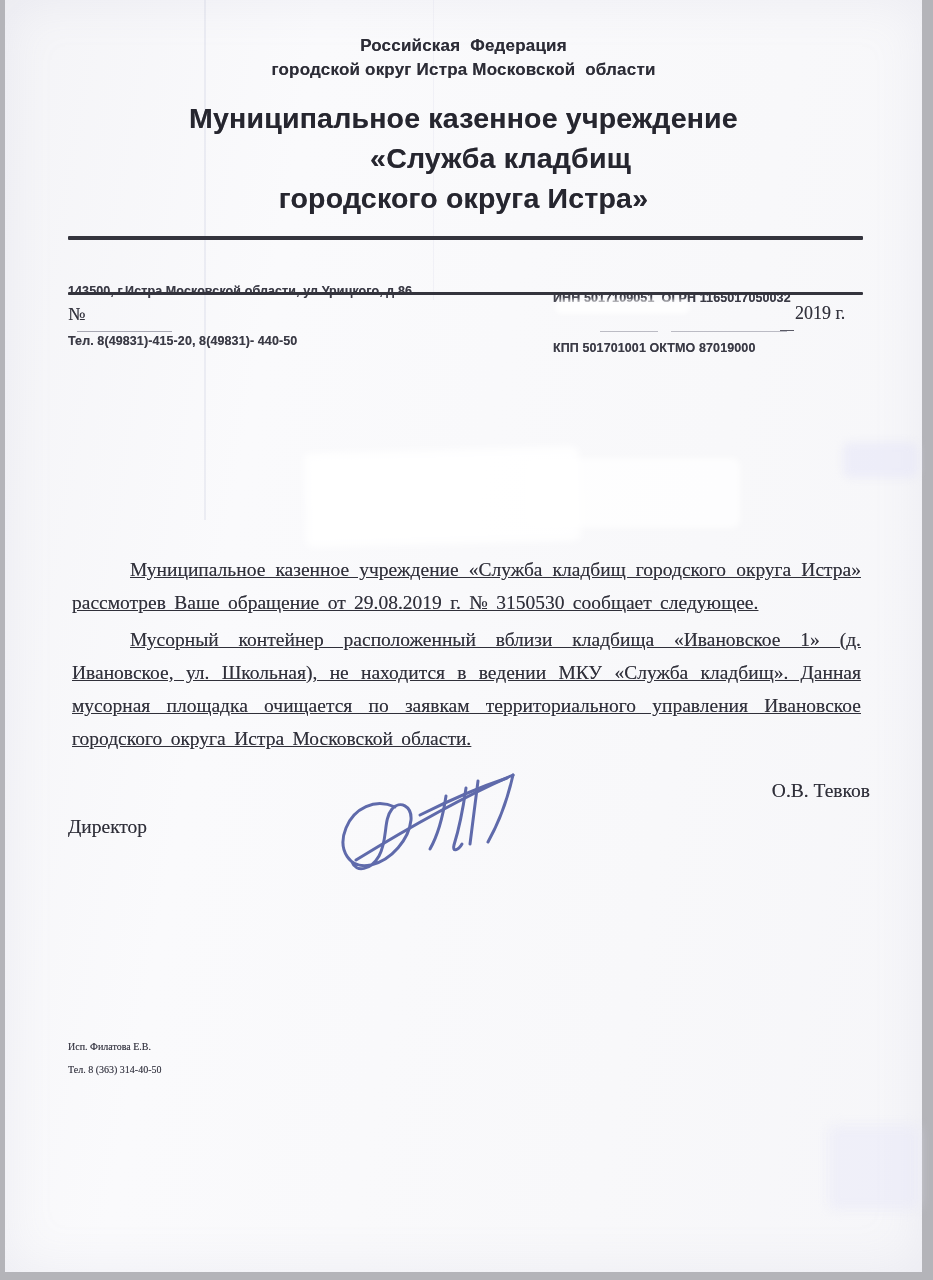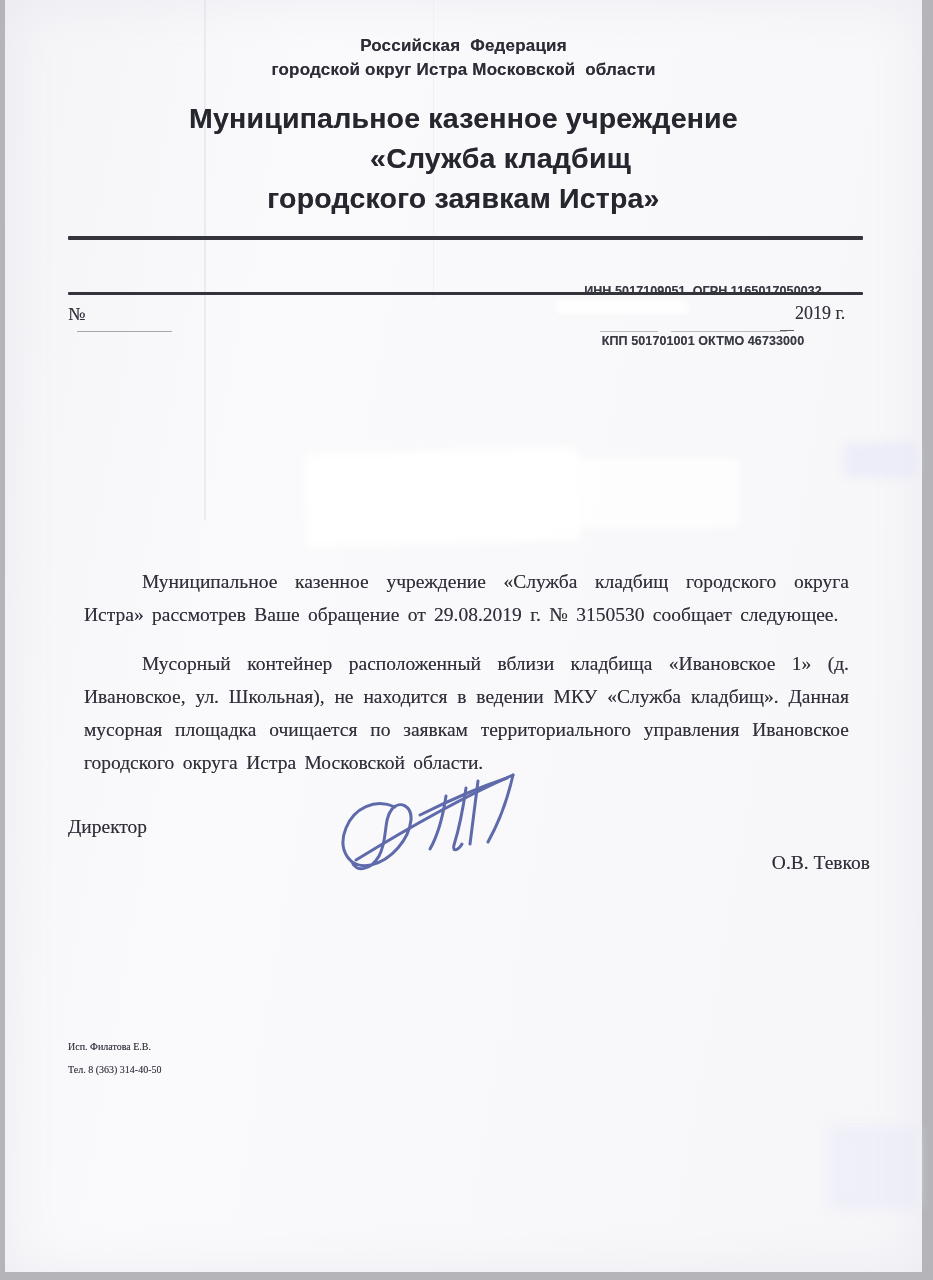--- a/index.html
+++ b/index.html
@@ -29,47 +29,51 @@
     font-family:"Liberation Sans", sans-serif;font-weight:700;
     font-size:12.5px;line-height:16.5px;color:#3a3a45;letter-spacing:.1px;white-space:pre-wrap;
   }
   .refline{font-size:18px;color:#33333d;}
   .uline{border-bottom:1.5px solid #a7a7b2;height:0;}
   .uline-dark{border-bottom:1.7px solid #5a5a66;height:0;}
   .bodytext{
     font-size:19.5px;line-height:33px;color:#30303a;
     text-align:justify;word-spacing:3.5px;
   }
-  .bodytext p{margin:16px;text-indent:58px;}
+  .bodytext p{margin:4px;text-indent:58px;text-decoration:underline;}
   .sig-label{font-size:19.5px;color:#2f2f39;}
   .footer-note{font-size:10px;line-height:23px;color:#3a3a46;}
   .patch{filter:blur(3px);border-radius:8px;}
   .crease{background:rgba(185,190,215,.22);}
   svg.signature{overflow:visible;}
 </style>
 </head>
 <body>
 
 <div class="page">
 
   <div class="abs crease" style="left:199px;top:0;width:1.5px;height:520px;"></div>
   <div class="abs crease" style="left:428px;top:0;width:1px;height:300px;opacity:.6;"></div>
 
   <div class="abs center hdr-small scan" style="top:58px;">городской округ Истра Московской  области</div>
   <div class="abs center hdr-small scan" style="top:34px;">Российская  Федерация</div>
 
   <div class="abs center org-name scan" style="top:98px;">Муниципальное казенное учреждение</div>
   <div class="abs center org-name scan" style="top:138px;margin-left:37px;">«Служба кладбищ</div>
-  <div class="abs center org-name scan" style="top:178px;">городского заявкам Истра»</div>
+  <div class="abs center org-name scan" style="top:178px;">городского округа Истра»</div>
 
   <div class="abs rule" style="left:63px;top:236px;width:795px;height:3.5px;"></div>
 
-  <div class="abs req scan" style="left:548px;top:250px;width:300px;text-align:center;">
+  <div class="abs req scan" style="left:63px;top:250px;width:420px;">
+    <div>143500, г.Истра Московской области, ул.Урицкого, д.86</div>
+    <div>Тел. 8(49831)-415-20, 8(49831)- 440-50</div>
+  </div>
+  <div class="abs req scan" style="left:548px;top:257px;width:300px;text-align:left;">
     <div>ИНН 5017109051  ОГРН 1165017050032</div>
-    <div>КПП 501701001 ОКТМО 46733000</div>
+    <div>КПП 501701001 ОКТМО 87019000</div>
   </div>
 
   <div class="abs rule" style="left:63px;top:292px;width:795px;height:3px;"></div>
 
   <div class="abs refline scan" style="left:63px;top:304px;">№</div>
   <div class="abs uline" style="left:72px;top:331px;width:95px;"></div>
 
   <div class="abs uline" style="left:595px;top:331px;width:58px;opacity:.75;"></div>
   <div class="abs uline" style="left:666px;top:331px;width:116px;opacity:.75;"></div>
   <div class="abs uline-dark" style="left:775px;top:330px;width:14px;"></div>
@@ -80,21 +84,21 @@
   <div class="abs patch" style="left:550px;top:300px;width:135px;height:14px;background:rgba(255,255,255,.8);filter:blur(2px);"></div>
   <div class="abs patch" style="left:838px;top:442px;width:75px;height:36px;background:rgba(230,230,248,.55);filter:blur(4px);"></div>
   <div class="abs patch" style="left:823px;top:1125px;width:92px;height:85px;background:rgba(230,230,248,.45);filter:blur(6px);"></div>
 
   <div class="abs bodytext scan" style="left:63px;top:549px;width:797px;">
     <p>Муниципальное казенное учреждение «Служба кладбищ городского округа Истра» рассмотрев Ваше обращение от 29.08.2019 г. № 3150530 сообщает следующее.</p>
     <p>Мусорный контейнер расположенный вблизи кладбища «Ивановское 1» (д. Ивановское, ул. Школьная), не находится в ведении МКУ «Служба кладбищ». Данная мусорная площадка очищается по заявкам территориального управления Ивановское городского округа Истра Московской области.</p>
   </div>
 
   <div class="abs sig-label scan" style="left:63px;top:816px;">Директор</div>
-  <div class="abs sig-label scan" style="right:52px;top:852px;margin-left:46px;">О.В. Тевков</div>
+  <div class="abs sig-label scan" style="right:52px;top:780px;margin-left:46px;">О.В. Тевков</div>
 
   <svg class="abs signature" style="left:295px;top:752px;" width="280" height="140" viewBox="0 0 280 140" aria-hidden="true">
     <g fill="none" stroke="#4a57a0" stroke-width="3" stroke-linecap="round" stroke-linejoin="round" opacity="0.88">
       <path d="M 95 55 C 75 46, 54 56, 46 76 C 37 98, 50 118, 71 113 C 92 108, 109 87, 111 68 C 112 54, 100 48, 92 57 C 83 68, 88 88, 79 104 C 71 118, 56 121, 52 110"></path>
       <path d="M 56 108 C 108 76, 165 44, 213 23"></path>
       <path d="M 213 23 C 207 50, 198 72, 188 90"></path>
       <path d="M 120 63 C 150 48, 180 35, 207 26"></path>
       <path d="M 146 44 C 143 64, 138 83, 130 97"></path>
       <path d="M 166 36 C 163 57, 159 77, 154 93 C 152 100, 158 99, 162 92"></path>
       <path d="M 178 29 L 170 92"></path>

